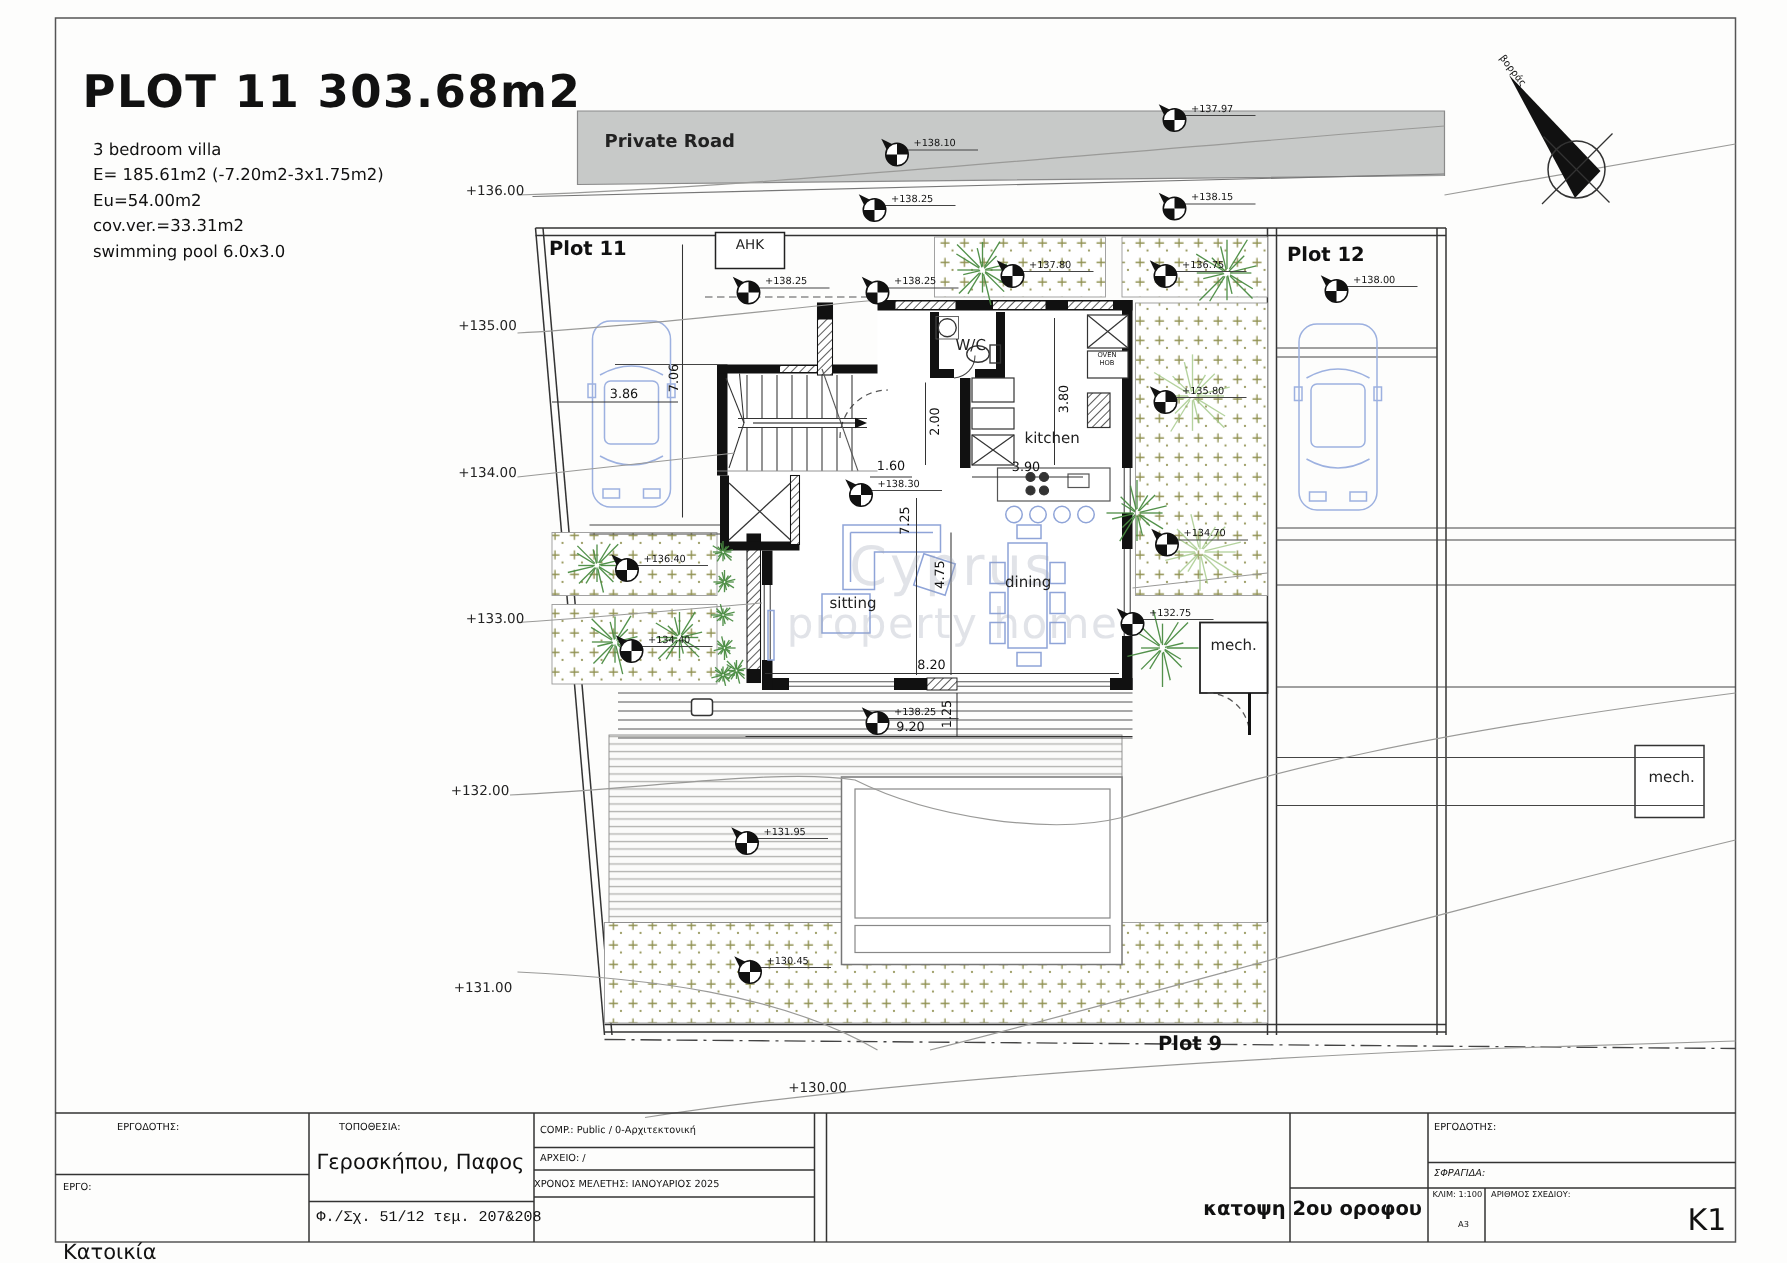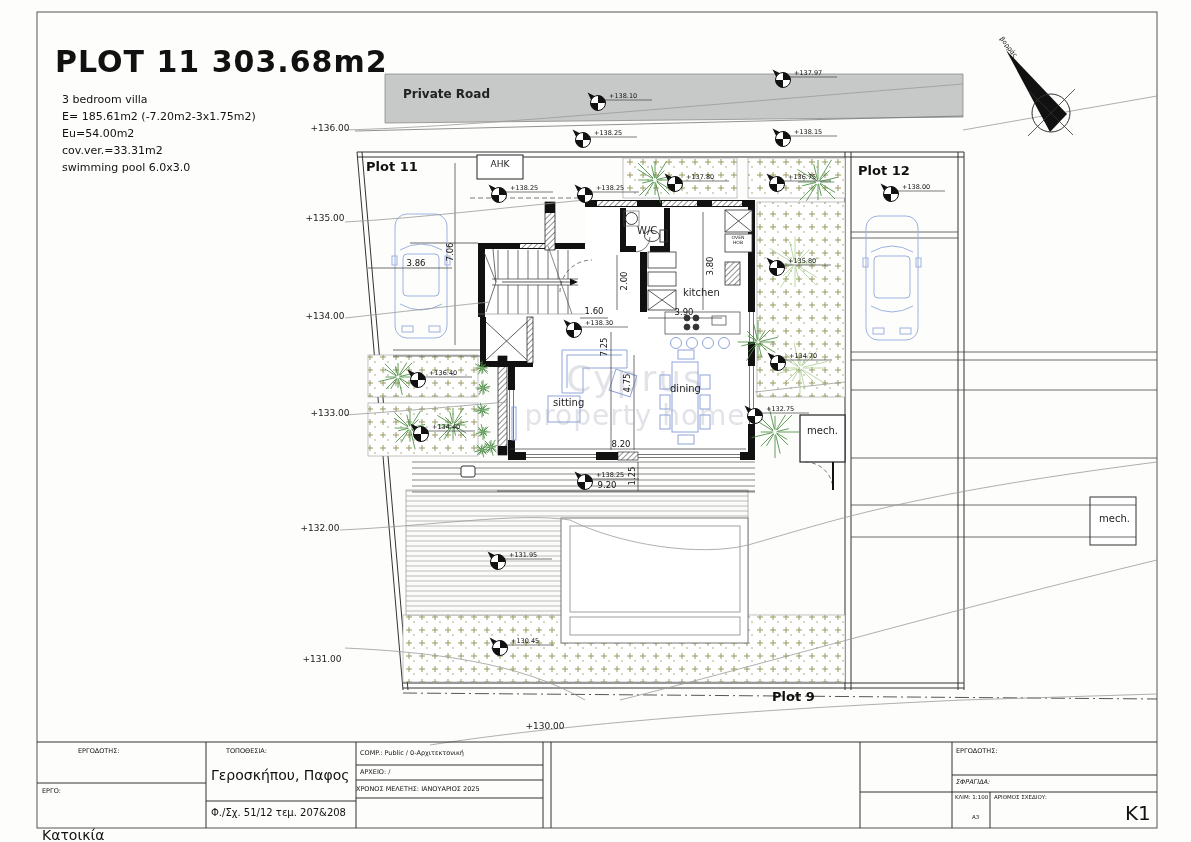--- a/index.html
+++ b/index.html
@@ -19,21 +19,21 @@
   .dim.rot{transform:translate(-50%,-50%) rotate(-90deg);}
   .contour{position:absolute;font-size:9px;color:#222;transform:translate(-50%,-50%);}
   .north-lbl{font-size:6.5px;transform:rotate(52deg);color:#111;}
   .watermark{position:absolute;left:505px;top:358px;width:260px;text-align:center;
              color:rgba(155,163,178,0.30);z-index:4;pointer-events:none;}
   .watermark .w1{font-size:36px;letter-spacing:2px;}
   .watermark .w2{font-size:28px;letter-spacing:1px;}
   
   .tb{font-size:6.5px;color:#111;}
   .tb-big{font-size:14px;color:#111;}
-  .tb-med{font-size:10px;color:#111;}
+  .tb-med{font-size:10px;color:#111;font-family:Liberation Mono, monospace;}
   .tb-title{font-size:13px;font-weight:700;color:#111;}
   .tb-num{font-size:20px;color:#111;}
   .tb-tiny{font-size:5.5px;color:#111;}
 </style>
 </head>
 <body>
 
 <div class="sheet">
 
 <svg width="1191" height="842" viewBox="0 0 1191 842">
@@ -744,20 +744,21 @@
   <div class="lbl tb" style="left:42px;top:788px;">ΕΡΓΟ:</div>
   <div class="lbl tb-big" style="left:42px;top:828px;position:absolute;">Κατοικία</div>
   <div class="lbl tb" style="left:226px;top:748px;">ΤΟΠΟΘΕΣΙΑ:</div>
   <div class="lbl tb-big" style="left:211px;top:768px;position:absolute;">Γεροσκήπου, Παφος</div>
   <div class="lbl tb-med" style="left:211px;top:808px;position:absolute;">Φ./Σχ. 51/12  τεμ. 207&amp;208</div>
   <div class="lbl tb" style="left:360px;top:750px;">COMP.: Public / 0-Αρχιτεκτονική</div>
   <div class="lbl tb" style="left:360px;top:769px;">ΑΡΧΕΙΟ: /</div>
   <div class="lbl tb" style="left:356px;top:786px;">ΧΡΟΝΟΣ ΜΕΛΕΤΗΣ: ΙΑΝΟΥΑΡΙΟΣ 2025</div>
   <div class="lbl tb" style="left:956px;top:748px;">ΕΡΓΟΔΟΤΗΣ:</div>
   <div class="lbl tb" style="left:956px;top:779px;font-style:italic;">ΣΦΡΑΓΙΔΑ:</div>
+  <div class="lbl tb-title" style="left:0px;top:800px;position:absolute;width:948px;text-align:right;">κατοψη 2ου οροφου</div>
   <div class="lbl tb-tiny" style="left:955px;top:795px;">ΚΛΙΜ: 1:100</div>
   <div class="lbl tb-tiny" style="left:972px;top:815px;">A3</div>
   <div class="lbl tb-tiny" style="left:994px;top:795px;">ΑΡΙΘΜΟΣ ΣΧΕΔΙΟΥ:</div>
   <div class="lbl tb-num" style="left:1125px;top:803px;position:absolute;">K1</div>
 <div class="dim" style="left: 416px; top: 263px;">3.86</div>
       <div class="dim rot" style="left: 450px; top: 252px;">7.06</div>
       <div class="dim rot" style="left: 624px; top: 281px;">2.00</div>
       <div class="dim" style="left: 594px; top: 311px;">1.60</div>
       <div class="dim" style="left: 684px; top: 312px;">3.90</div>
       <div class="dim rot" style="left: 710px; top: 266px;">3.80</div>

